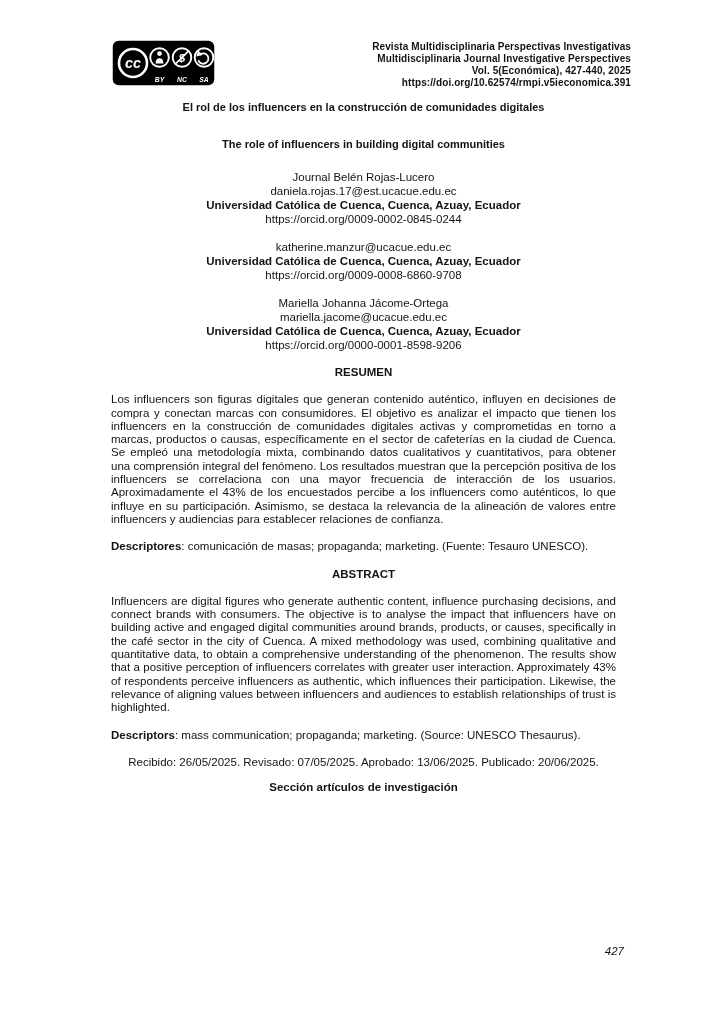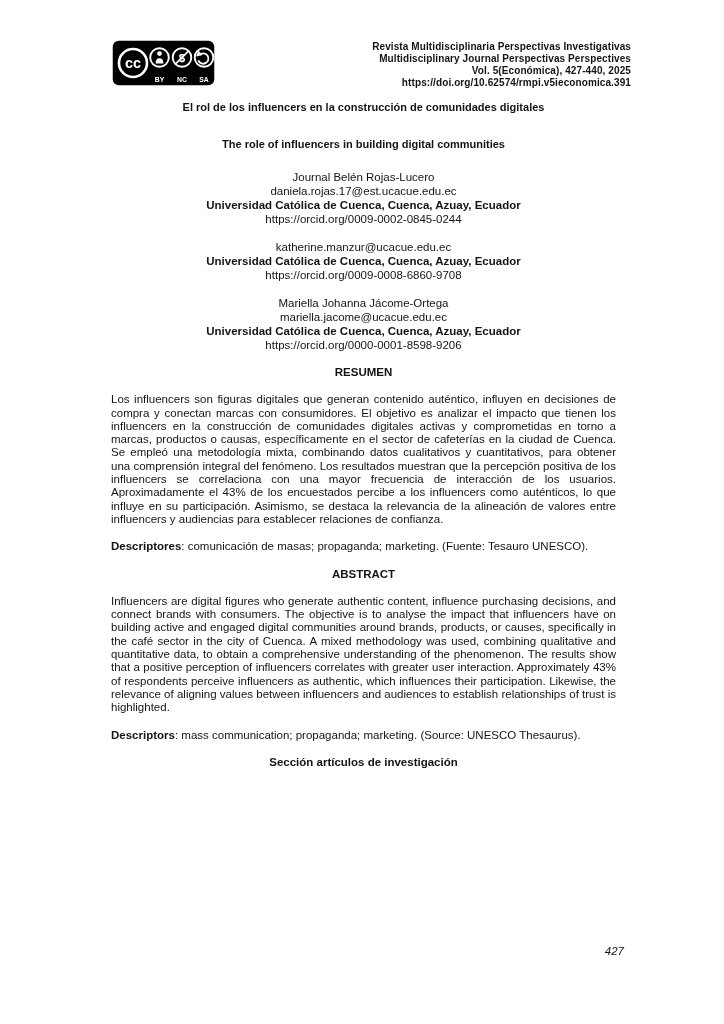--- a/index.html
+++ b/index.html
@@ -11,20 +11,21 @@
     font-family: "Liberation Sans", sans-serif;
     color: #141414;
     overflow: hidden;
   }
   .cc-badge {
     position: absolute;
     left: 112px;
     top: 40px;
     width: 103px;
     height: 38px;
+    font-style: italic;
   }
   .journal-header {
     position: absolute;
     top: 41px;
     right: 93px;
     text-align: right;
     font-weight: 700;
     font-size: 10px;
     line-height: 12px;
     letter-spacing: 0.1px;
@@ -63,21 +64,21 @@
   }
   .descriptors-line { text-align: left; }
   .descriptors-line strong { font-weight: 700; text-align: center; }
   .abstract-section { margin-top: 13px; }
   .dates {
     margin: 13px 0 0 0;
     text-align: center;
     line-height: 13.6px;
   }
   .section-line {
-    margin: 0;
+    margin: 12px;
     text-align: center;
     font-weight: 700;
     line-height: 13.6px;
   }
   .page-number {
     position: absolute;
     top: 945px;
     right: 100px;
     font-size: 11.5px;
     font-style: italic;
@@ -111,21 +112,21 @@
         <polygon points="84.2,16.6 90.6,15.0 86.2,10.6" fill="#ffffff"></polygon>
       </g>
       <text x="47.5" y="41.5" font-size="6.8" font-weight="bold" fill="#ffffff" text-anchor="middle" font-family="Liberation Sans, sans-serif">BY</text>
       <text x="70" y="41.5" font-size="6.8" font-weight="bold" fill="#ffffff" text-anchor="middle" font-family="Liberation Sans, sans-serif">NC</text>
       <text x="92" y="41.5" font-size="6.8" font-weight="bold" fill="#ffffff" text-anchor="middle" font-family="Liberation Sans, sans-serif">SA</text>
     </svg>
   </div>
 
   <header class="journal-header">
     <div>Revista Multidisciplinaria Perspectivas Investigativas</div>
-    <div>Multidisciplinary Journal Perspectivas Perspectives</div>
+    <div>Multidisciplinaria Journal Investigative Perspectives</div>
     <div>Vol. 5(Económica), 427-440, 2025</div>
     <div>https://doi.org/10.62574/rmpi.v5ieconomica.391</div>
   </header>
 
   <main class="content">
     <h1 class="title">El rol de los influencers en la construcción de comunidades digitales</h1>
     <h2 class="title title-en">The role of influencers in building digital communities</h2>
 
     <div class="authors">
       <div class="author">
@@ -152,18 +153,19 @@
       <p class="paragraph">Los influencers son figuras digitales que generan contenido auténtico, influyen en decisiones de compra y conectan marcas con consumidores. El objetivo es analizar el impacto que tienen los influencers en la construcción de comunidades digitales activas y comprometidas en torno a marcas, productos o causas, específicamente en el sector de cafeterías en la ciudad de Cuenca. Se empleó una metodología mixta, combinando datos cualitativos y cuantitativos, para obtener una comprensión integral del fenómeno. Los resultados muestran que la percepción positiva de los influencers se correlaciona con una mayor frecuencia de interacción de los usuarios. Aproximadamente el 43% de los encuestados percibe a los influencers como auténticos, lo que influye en su participación. Asimismo, se destaca la relevancia de la alineación de valores entre influencers y audiencias para establecer relaciones de confianza.</p>
       <p class="paragraph descriptors-line"><strong>Descriptores</strong><span>: comunicación de masas; propaganda; marketing. (Fuente: Tesauro UNESCO).</span></p>
     </section>
 
     <section class="abstract-section">
       <div class="section-heading">ABSTRACT</div>
       <p class="paragraph">Influencers are digital figures who generate authentic content, influence purchasing decisions, and connect brands with consumers. The objective is to analyse the impact that influencers have on building active and engaged digital communities around brands, products, or causes, specifically in the café sector in the city of Cuenca. A mixed methodology was used, combining qualitative and quantitative data, to obtain a comprehensive understanding of the phenomenon. The results show that a positive perception of influencers correlates with greater user interaction. Approximately 43% of respondents perceive influencers as authentic, which influences their participation. Likewise, the relevance of aligning values between influencers and audiences to establish relationships of trust is highlighted.</p>
       <p class="paragraph descriptors-line"><strong>Descriptors</strong><span>: mass communication; propaganda; marketing. (Source: UNESCO Thesaurus).</span></p>
     </section>
 
+    <p class="dates">Recibido: 26/05/2025. Revisado: 07/05/2025. Aprobado: 13/06/2025. Publicado: 20/06/2025.</p>
     <p class="section-line">Sección artículos de investigación</p>
   </main>
 
   <div class="page-number">427</div>
 
 </div>
 
 </body></html>

